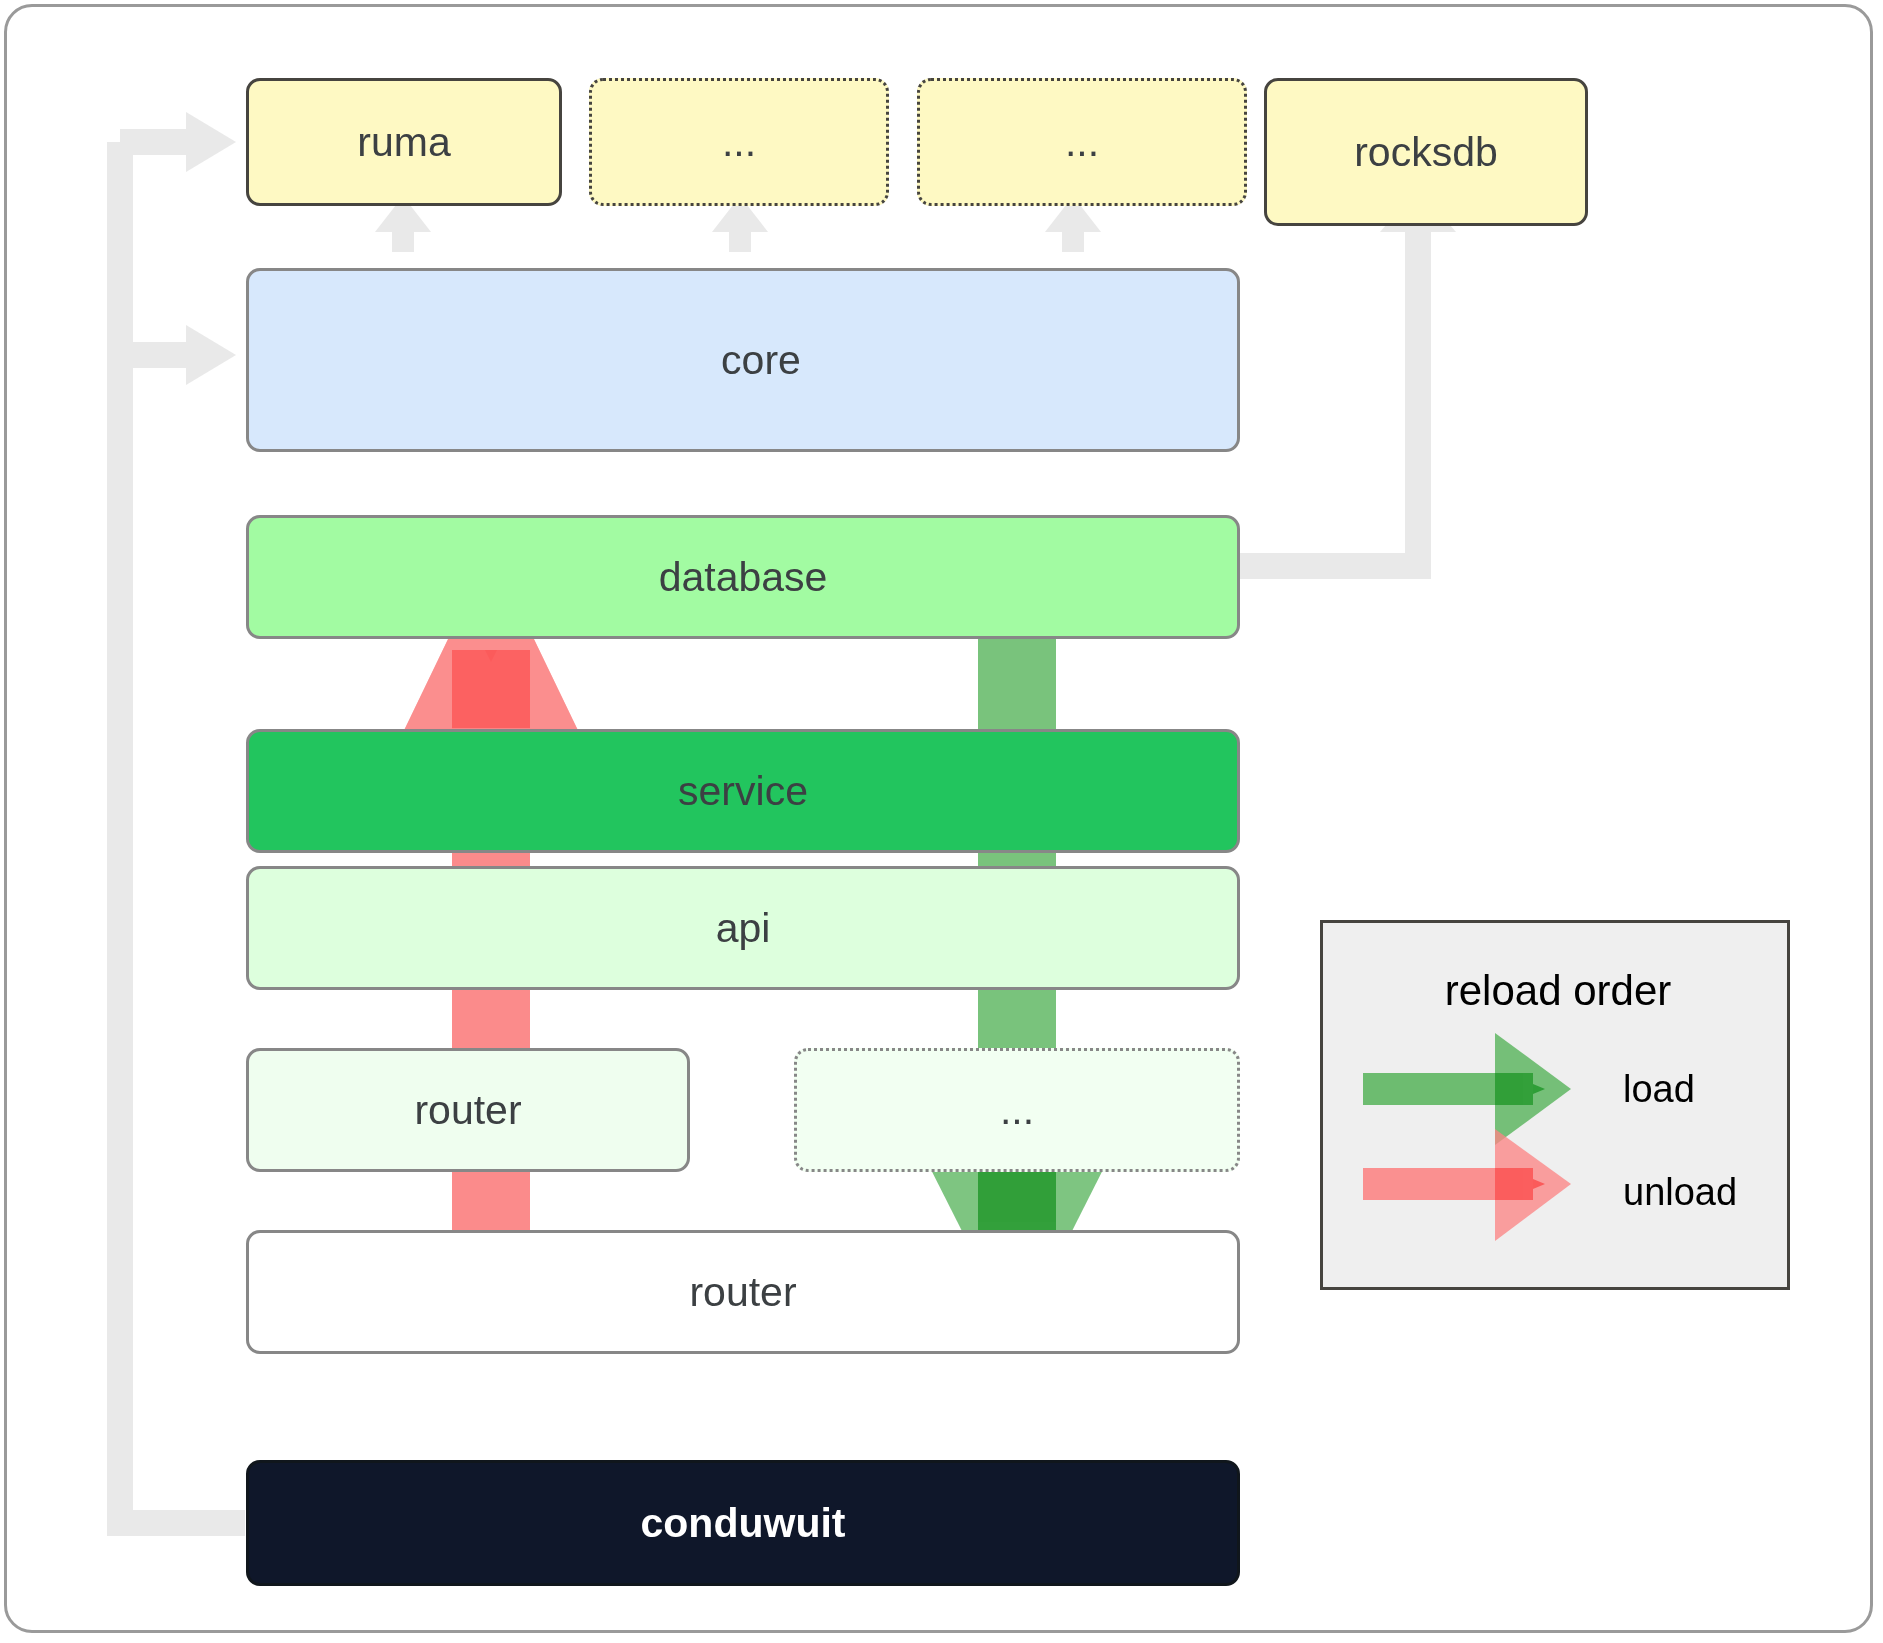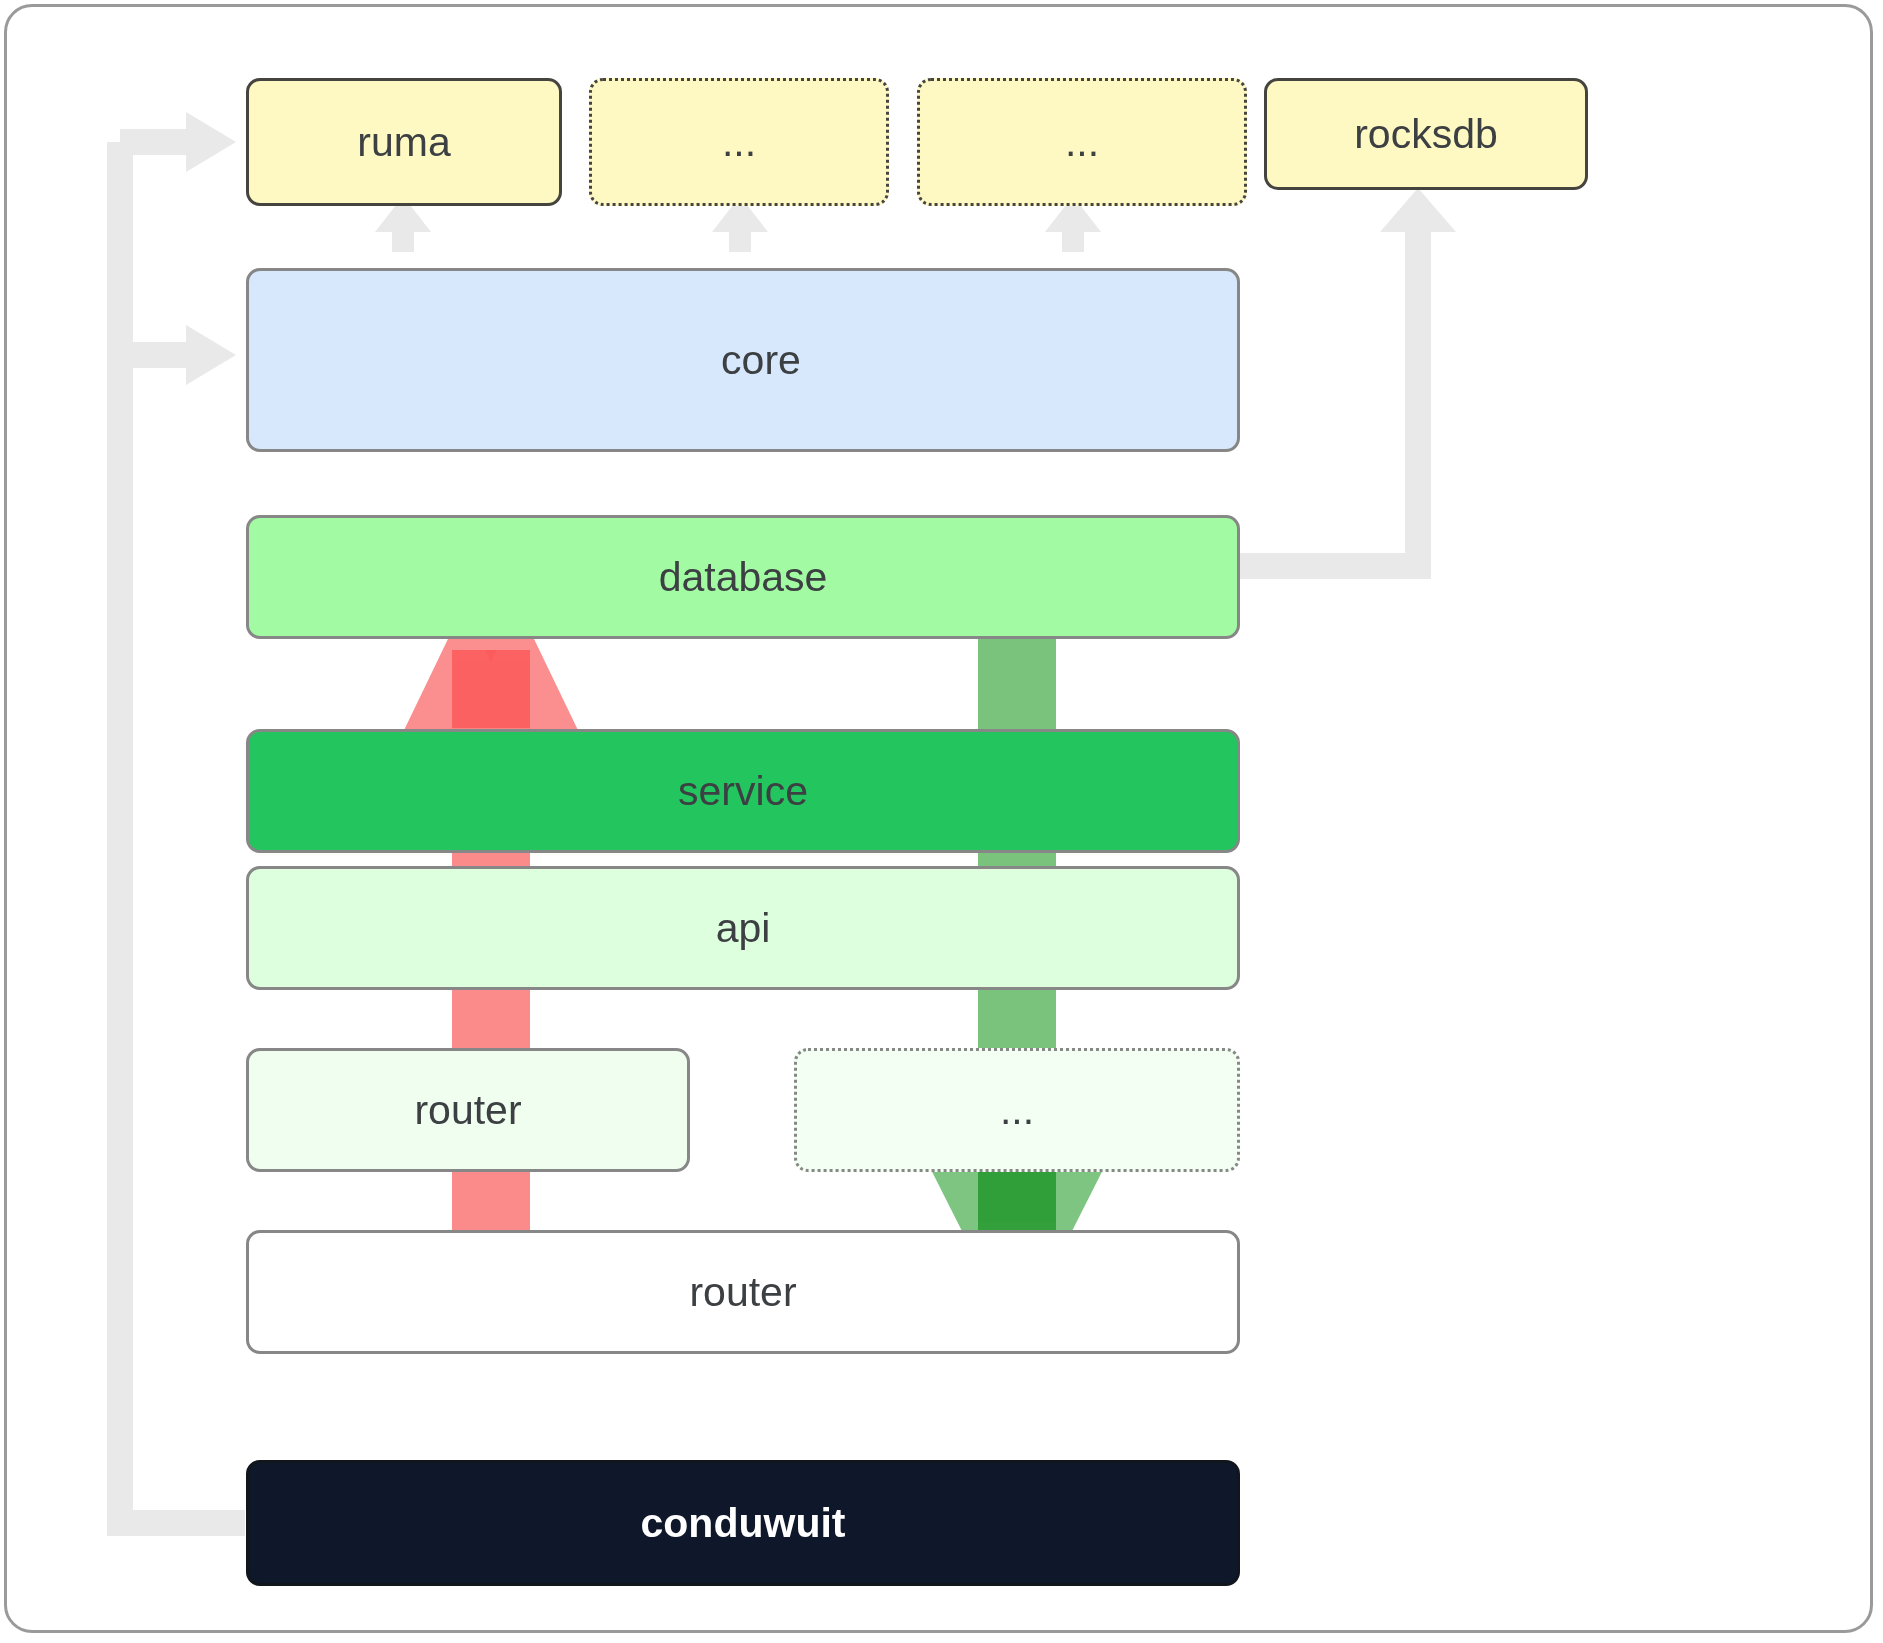--- a/index.html
+++ b/index.html
@@ -184,21 +184,21 @@
   </div>
 
   <div class="node dep dashed" style="left:589px; top:78px; width:300px; height:128px;">
     <span class="node-label">...</span>
   </div>
 
   <div class="node dep dashed" style="left:917px; top:78px; width:330px; height:128px;">
     <span class="node-label">...</span>
   </div>
 
-  <div class="node dep" style="left:1264px; top:78px; width:324px; height:112px;">
+  <div class="node dep" style="left:1264px; top:78px; width:324px; height:148px;">
     <span class="node-label">rocksdb</span>
   </div>
 
   <div class="node layer layer-core" style="left:246px; top:268px; width:994px; height:184px;">
     <span class="node-label">core</span>
   </div>
 
   <div class="node layer layer-database" style="left:246px; top:504px; width:994px; height:124px;margin-top:11px;">
     <span class="node-label">database</span>
   </div>
@@ -220,13 +220,36 @@
   </div>
 
   <div class="node layer layer-router" style="left:246px; top:1230px; width:994px; height:124px;">
     <span class="node-label">router</span>
   </div>
 
   <div class="node app-box" style="left:246px; top:1460px; width:994px; height:126px;">
     <span class="node-label">conduwuit</span>
   </div>
 
+  <div id="legend">
+    <div id="legend-title">reload order</div>
+
+    <svg width="470" height="370" style="position:absolute; left:0; top:0;" viewBox="0 0 470 370" xmlns="http://www.w3.org/2000/svg">
+
+      <g>
+        <rect x="40" y="150" width="160" height="32" fill="#4caf50" opacity="0.8"></rect>
+        <polygon points="248,166 172,110 172,222" fill="#4caf50" opacity="0.75"></polygon>
+        <rect x="172" y="150" width="38" height="32" fill="#2f9e37" opacity="0.95"></rect>
+        <polygon points="210,161 222,166 210,171" fill="#2f9e37"></polygon>
+      </g>
+
+      <g>
+        <rect x="40" y="245" width="160" height="32" fill="#fb8585" opacity="0.9"></rect>
+        <polygon points="248,261 172,206 172,318" fill="#fb8585" opacity="0.78"></polygon>
+        <rect x="172" y="245" width="38" height="32" fill="#fb5b5b" opacity="0.95"></rect>
+        <polygon points="210,256 222,261 210,266" fill="#fb5b5b"></polygon>
+      </g>
+    </svg>
+
+    <div class="legend-label" id="legend-load-label">load</div>
+    <div class="legend-label" id="legend-unload-label">unload</div>
+  </div>
 </div>
 
 </body></html>

